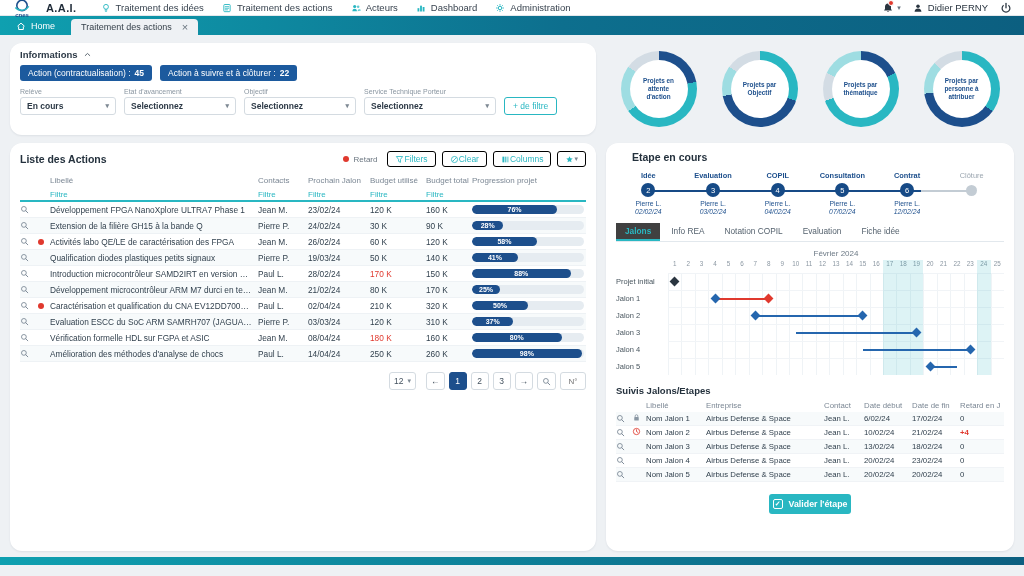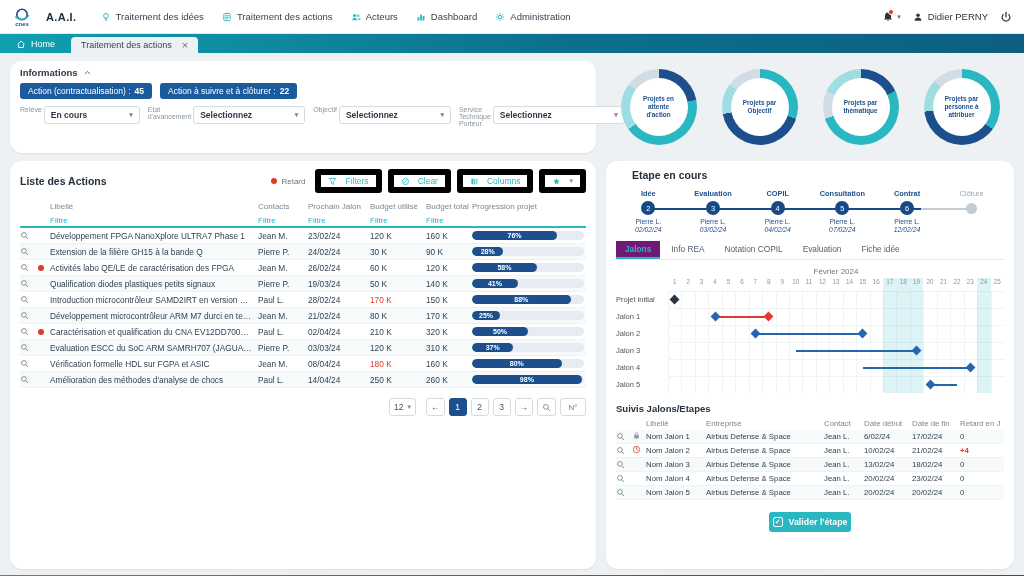--- a/index.html
+++ b/index.html
@@ -4,21 +4,21 @@
 <style>
   * { box-sizing: border-box; margin: 0; padding: 0; }
   html,body { width:1024px; height:576px; overflow:hidden; }
   body { font-family:"Liberation Sans", sans-serif; background:#eef1f4; color:#33424f; }
   :root { --navy:#1d4f8c; --teal:#29b7c2; --red:#e0392e; }
   button { font-family:inherit; cursor:pointer; background:#fff; }
   .icn { display:inline-flex; width:10px; height:10px; flex:none; }
   .icn svg { width:100%; height:100%; display:block; }
 
   
-  .navbar { height:34px; background:#fff; border-bottom:1px solid #e4e8ec; display:flex; align-items:center; padding:0 12px; gap:8px; }
+  .navbar { height:16px; background:#fff; border-bottom:1px solid #e4e8ec; display:flex; align-items:center; padding:0 12px; gap:8px; }
   .brand svg { display:block; }
   .app-title { font-weight:bold; font-size:11px; color:#1f2b38; letter-spacing:.4px; margin:0 16px 0 6px; }
   .mainnav { display:flex; gap:18px; align-items:center; }
   .nav-item { display:flex; gap:5px; align-items:center; font-size:9.5px; color:#38434f; cursor:pointer; }
   .nav-item .icn { color:var(--teal); }
   .nav-right { margin-left:auto; display:flex; align-items:center; gap:12px; color:#2a3540; }
   .bell-wrap { position:relative; display:flex; align-items:center; gap:3px; }
   .bell-badge { position:absolute; top:-2px; left:6px; width:6px; height:6px; border-radius:50%; background:var(--red); border:1px solid #fff; }
   .user { display:flex; align-items:center; gap:5px; font-size:9.5px; }
   .caret { font-size:7px; color:#66727e; }
@@ -35,40 +35,40 @@
   .card { background:#fff; border-radius:12px; box-shadow:0 1px 2px rgba(20,40,60,.08); }
 
   
   .info-card { padding:6px 10px; }
   .info-head { display:flex; align-items:center; gap:5px; font-size:9.5px; font-weight:bold; color:#2c3946; }
   .info-head .icn { color:#5c6770; width:9px; height:9px; }
   .badges { display:flex; gap:8px; margin-top:5px; }
   .badge { background:#1c5a9e; color:#fff; font-size:8.5px; padding:3px 8px; border-radius:3px; display:flex; gap:4px; cursor:pointer; }
   .filters { display:flex; gap:8px; margin-top:7px; align-items:flex-end; }
   #filter-slots { display:flex; gap:8px; }
-  .filter { display:flex; gap:2px; }
+  .filter { display:flex; flex-direction:column; gap:2px; }
   .f-label { font-size:7px; color:#8a96a1; }
   .f-box { display:flex; align-items:center; justify-content:space-between; gap:6px; border:1px solid #d4dbe1; border-radius:3px; height:18px; padding:0 6px; font-size:8.5px; font-weight:bold; color:#2c3946; background:#fff; cursor:pointer; }
   .f-caret { color:#7d8893; font-size:7px; }
   .more-filter { height:18px; border:1px solid var(--teal); color:var(--teal); font-size:8.5px; border-radius:3px; padding:0 8px; }
 
   
   .donuts { display:flex; align-items:center; justify-content:space-around; padding:4px 2px; }
   .donut { width:76px; height:76px; border-radius:50%; position:relative; }
   .donut-hole { position:absolute; inset:9px; background:#fff; border-radius:50%; display:flex; align-items:center; justify-content:center; text-align:center; }
   .donut-title { font-size:6.4px; font-weight:bold; color:var(--navy); line-height:1.3; width:46px; }
 
   
   .actions-card { padding:8px 10px; display:flex; flex-direction:column; }
   .ac-head { display:flex; align-items:center; }
   .ac-title { font-size:10.5px; font-weight:bold; color:#24313d; }
   .ac-tools { margin-left:auto; display:flex; gap:6px; align-items:center; }
   .legend { display:flex; align-items:center; gap:4px; font-size:8px; color:#6b7680; margin-right:4px; }
   .dot-red { width:6px; height:6px; border-radius:50%; background:var(--red); display:inline-block; }
-  .tbtn { display:flex; align-items:center; gap:8px; border:6px solid #000000; color:var(--teal); font-size:8.5px; border-radius:3px; height:24px; padding:0 7px; }
+  .tbtn { display:flex; align-items:center; gap:0; border:1px solid #000000; color:var(--teal); font-size:8.5px; border-radius:3px; height:16px; padding:0 7px; }
   .tbtn .icn { color:var(--teal); width:9px; height:9px; }
   .atable { margin-top:6px; }
   .arow { display:grid; grid-template-columns:18px 12px minmax(0,1fr) 50px 62px 56px 46px 114px; align-items:center; height:16px; font-size:8.3px; color:#33424f; }
   .arow.head { color:#7b8794; font-size:8px; height:15px; white-space:nowrap; }
   .arow.filterrow { height:14px; border-bottom:2px solid var(--teal); }
   .filter-cell { color:var(--teal); font-size:8px; }
   .arow.data { border-bottom:1px solid #eef2f5; cursor:pointer; }
   .atable .arow.data:nth-child(even) { background:#f7fafb; }
   .lib { white-space:nowrap; overflow:hidden; text-overflow:ellipsis; padding-right:6px; }
   .redtxt { color:var(--red); }
@@ -93,21 +93,21 @@
   .step-circle { width:14px; height:14px; border-radius:50%; background:#164a86; color:#fff; font-size:7.5px; display:flex; align-items:center; justify-content:center; margin:2px 0; }
   .step-circle.future { width:11px; height:11px; background:#c3ccd4; margin:3.5px 0; }
   .step-who, .step-date { font-size:6.8px; color:var(--navy); }
   .step-who.cur { font-style:italic; }
   .step-date { font-style:italic; }
   .step-line { position:absolute; height:2px; top:19px; z-index:0; }
   .step-line.navy { left:7%; width:71.6%; background:#164a86; }
   .step-line.gray { left:78.6%; width:14.3%; background:#c3ccd4; }
   #etabs { display:flex; margin-top:8px; border-bottom:1px solid #e2e8ed; gap:2px; }
   .etab { font-size:8.3px; color:#55626e; padding:3px 9px; cursor:pointer; }
-  .etab.active { color:var(--teal); font-weight:bold; border-bottom:2px solid var(--teal); background:#701a75; }
+  .etab.active { color:var(--teal); font-weight:bold; border-bottom:2px solid var(--teal); background:#404040; }
 
   
   .g-month { font-size:8px; color:#6d7a86; text-align:center; padding-left:52px; margin-top:7px; }
   .g-flex { display:flex; margin-top:2px; }
   .g-labels { width:52px; flex:none; }
   .g-spacer { height:13px; }
   .g-lab { height:17px; font-size:7.5px; color:#49565f; display:flex; align-items:center; }
   .g-chart { flex:1; position:relative; }
   .g-days { display:flex; height:13px; }
   .g-days span { flex:1; text-align:center; font-size:6.3px; color:#8b97a2; }

